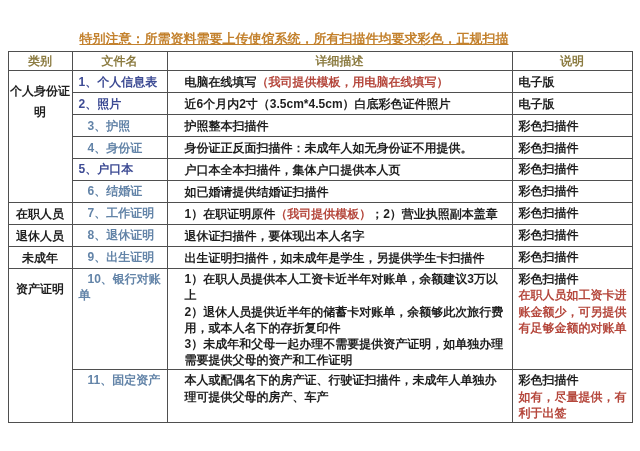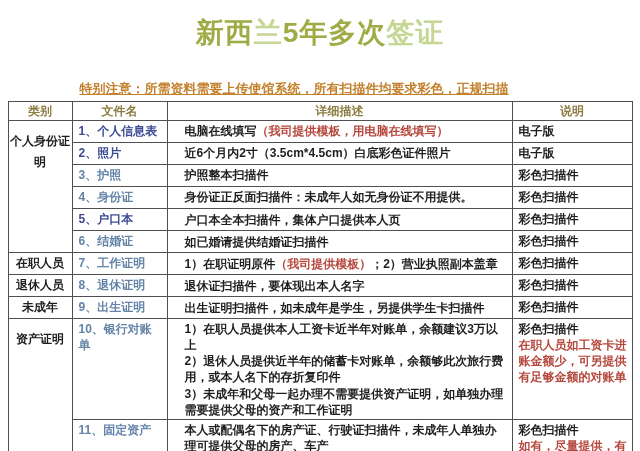--- a/index.html
+++ b/index.html
@@ -22,30 +22,29 @@
   td.cat.vt{vertical-align:top;padding-top:10px;line-height:21px;}
   td.vt{vertical-align:top;padding-top:2px;}
   td.vb{vertical-align:bottom;padding-bottom:2px;margin-left:48px;}
   td.file{padding-left:6px;}
   td.desc{padding-left:17px;}
   td.note{padding-left:6px;}
   .line{display:block;}
   [data-color="ink"]{color:var(--ink);}
   [data-color="red"]{color:var(--red);}
   [data-color="blue_dark"]{color:var(--blue_dark);}
-  [data-color="blue_light"]{color:var(--blue_light);}
+  [data-color="blue_light"]{color:var(--blue_light);margin-left:9px;}
   [data-color="title_dark"]{color:var(--title_dark);}
   [data-color="title_light"]{color:var(--title_light);}
 </style>
 </head>
 <body>
 
 <div class="page">
 
-  <h1 class="title"><span data-color="title_dark">新西</span><span data-color="title_light">兰</span><span data-color="title_dark">5年多次</span><span data-color="title_light">签证</span></h1>
 
   <div class="notice">特别注意：所需资料需要上传使馆系统，所有扫描件均要求彩色，正规扫描</div>
 
   <table>
     <colgroup>
       <col style="width:64px">
         <col style="width:95px">
         <col style="width:345px">
         <col style="width:120px">
     </colgroup>

